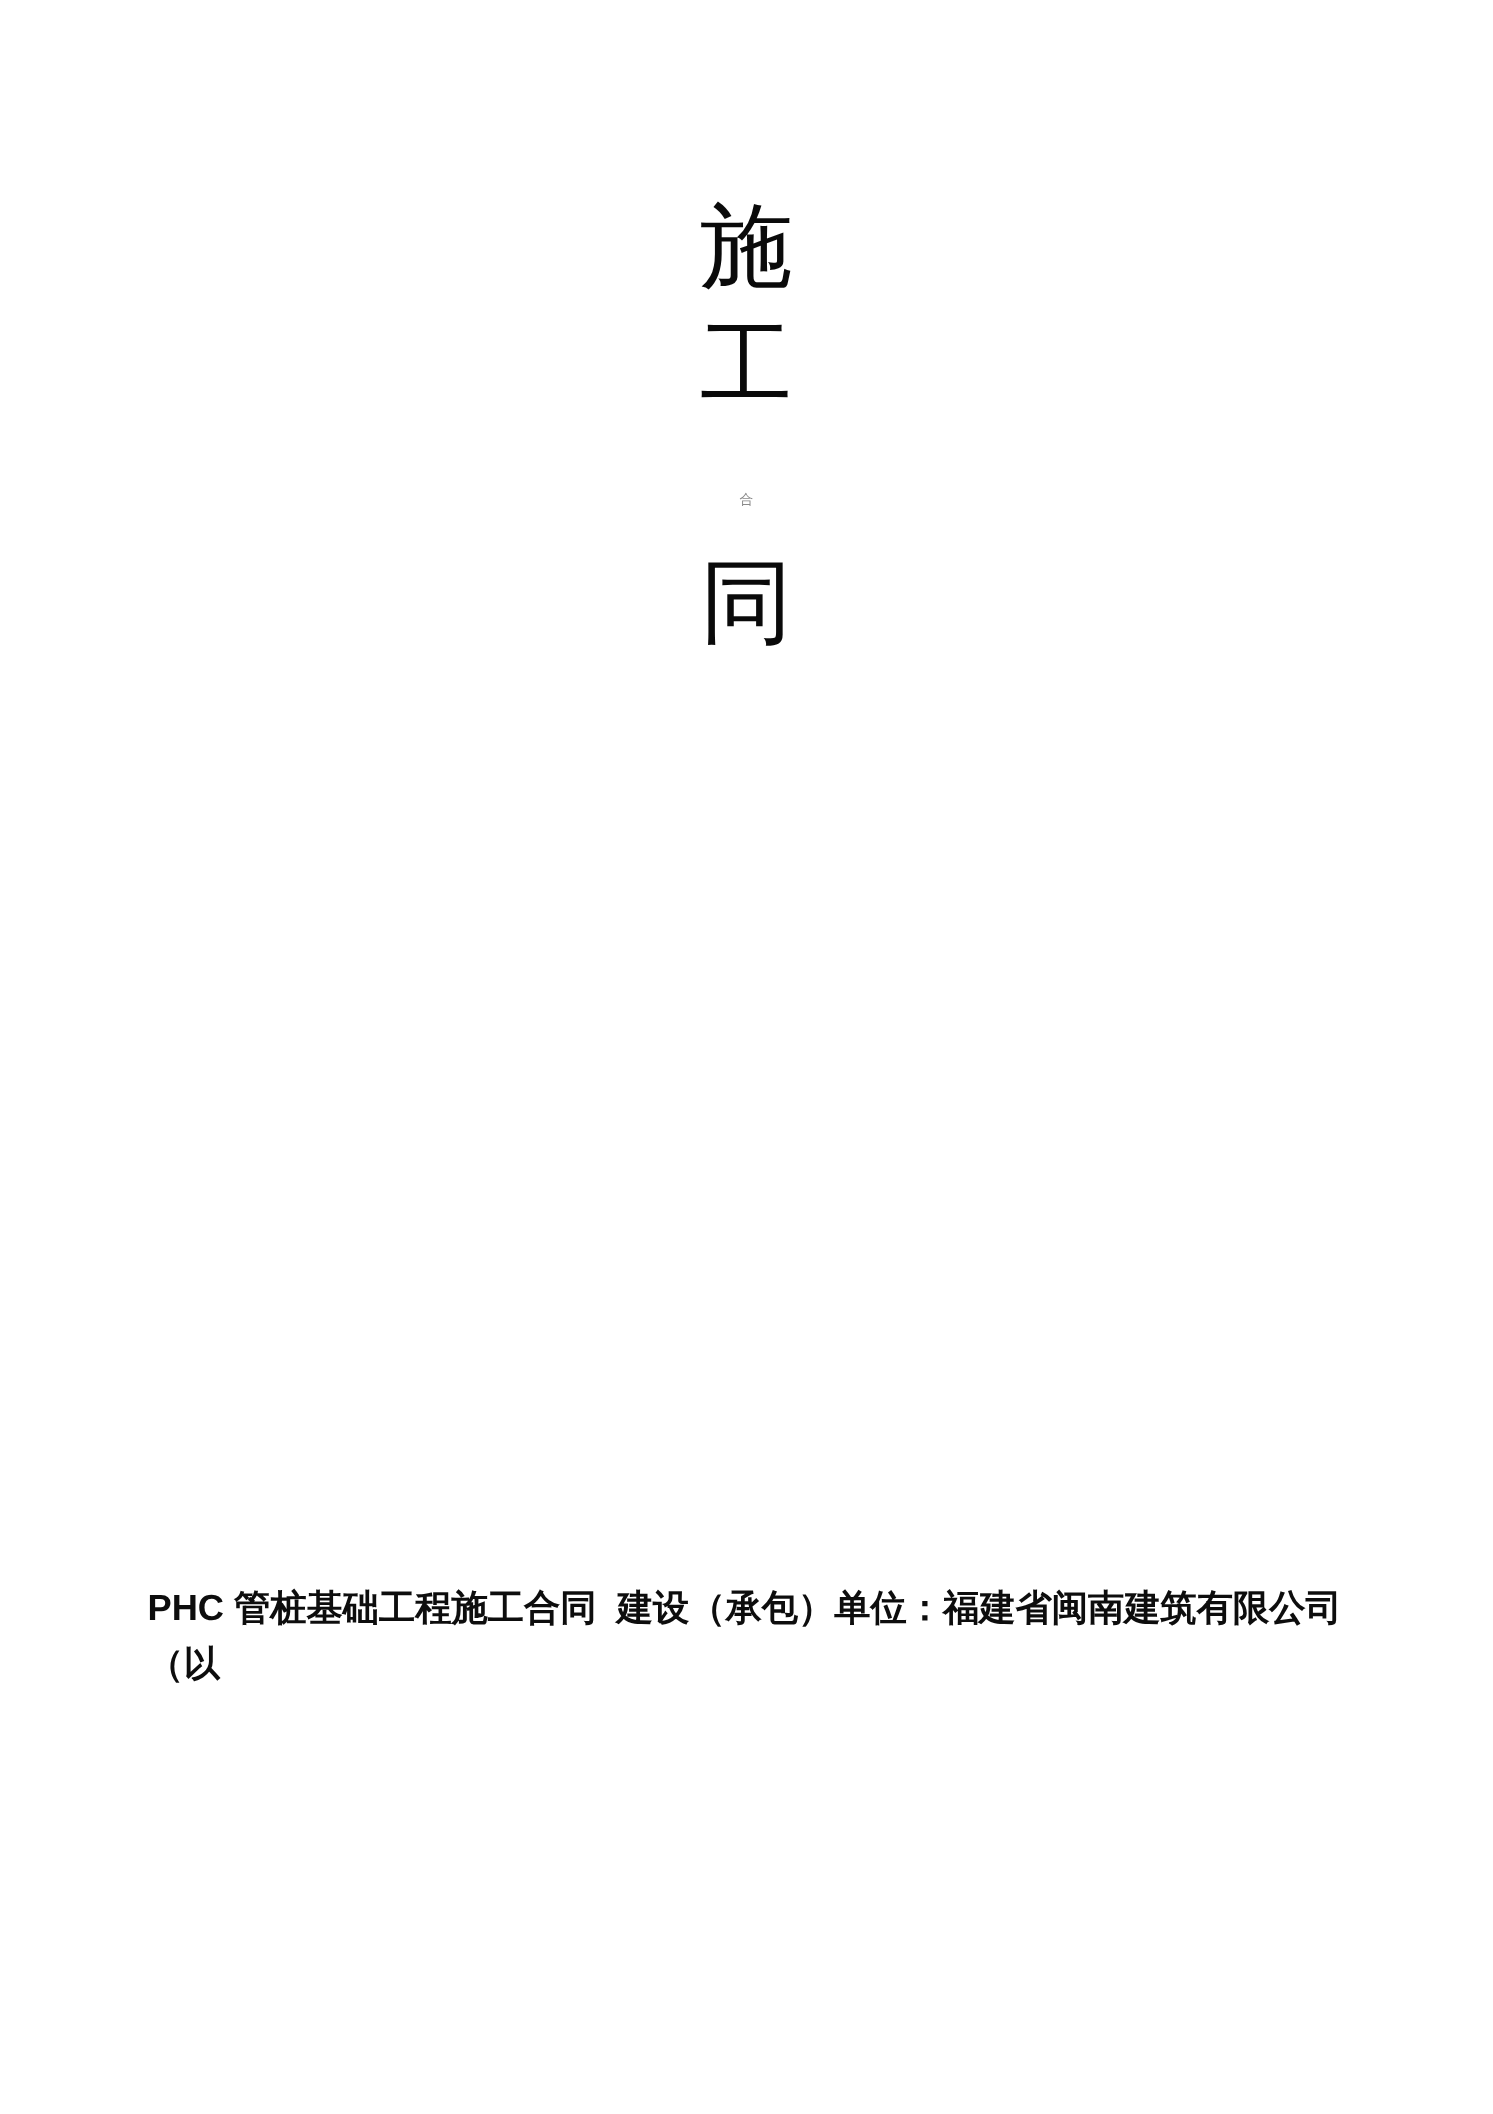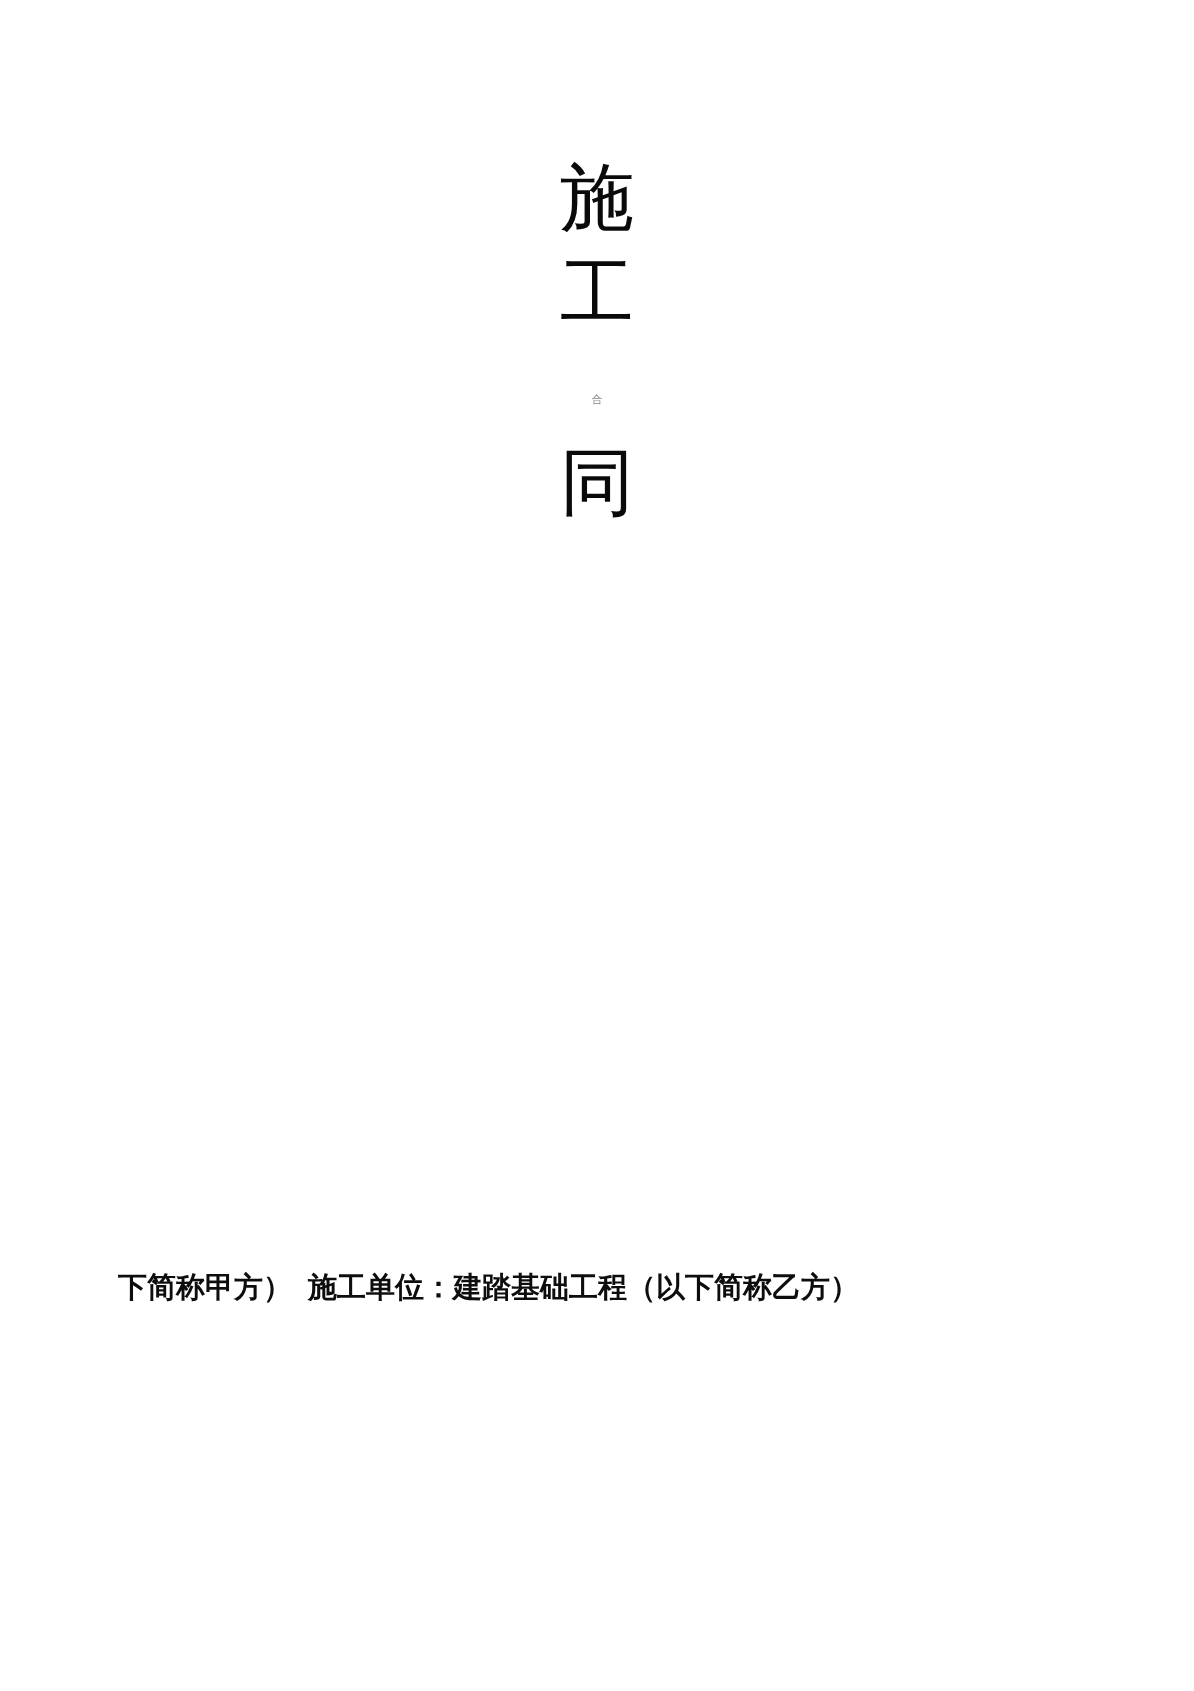--- a/index.html
+++ b/index.html
@@ -67,21 +67,21 @@
   <div class="cover-title">
     <div class="title-char c1">施</div>
     <div class="title-char c2">工</div>
     <div class="title-char c3">合</div>
     <div class="title-char c4">同</div>
   </div>
 
   <div class="content">
 
     <div class="intro">
-      <div class="intro-line">下简称甲方）  施工单位：建踏基础工程（以下简称乙方）</div>
+      <div class="intro-line">PHC 管桩基础工程施工合同  建设（承包）单位：福建省闽南建筑有限公司（以</div>
     </div>
 
     <div class="preamble">
       
       
       
     </div>
 
     
 

